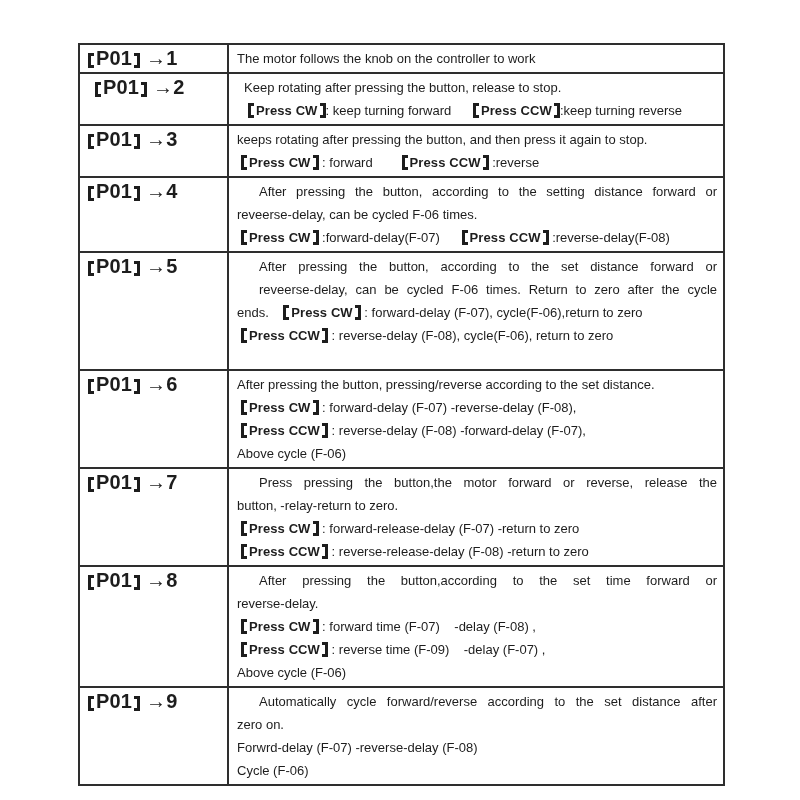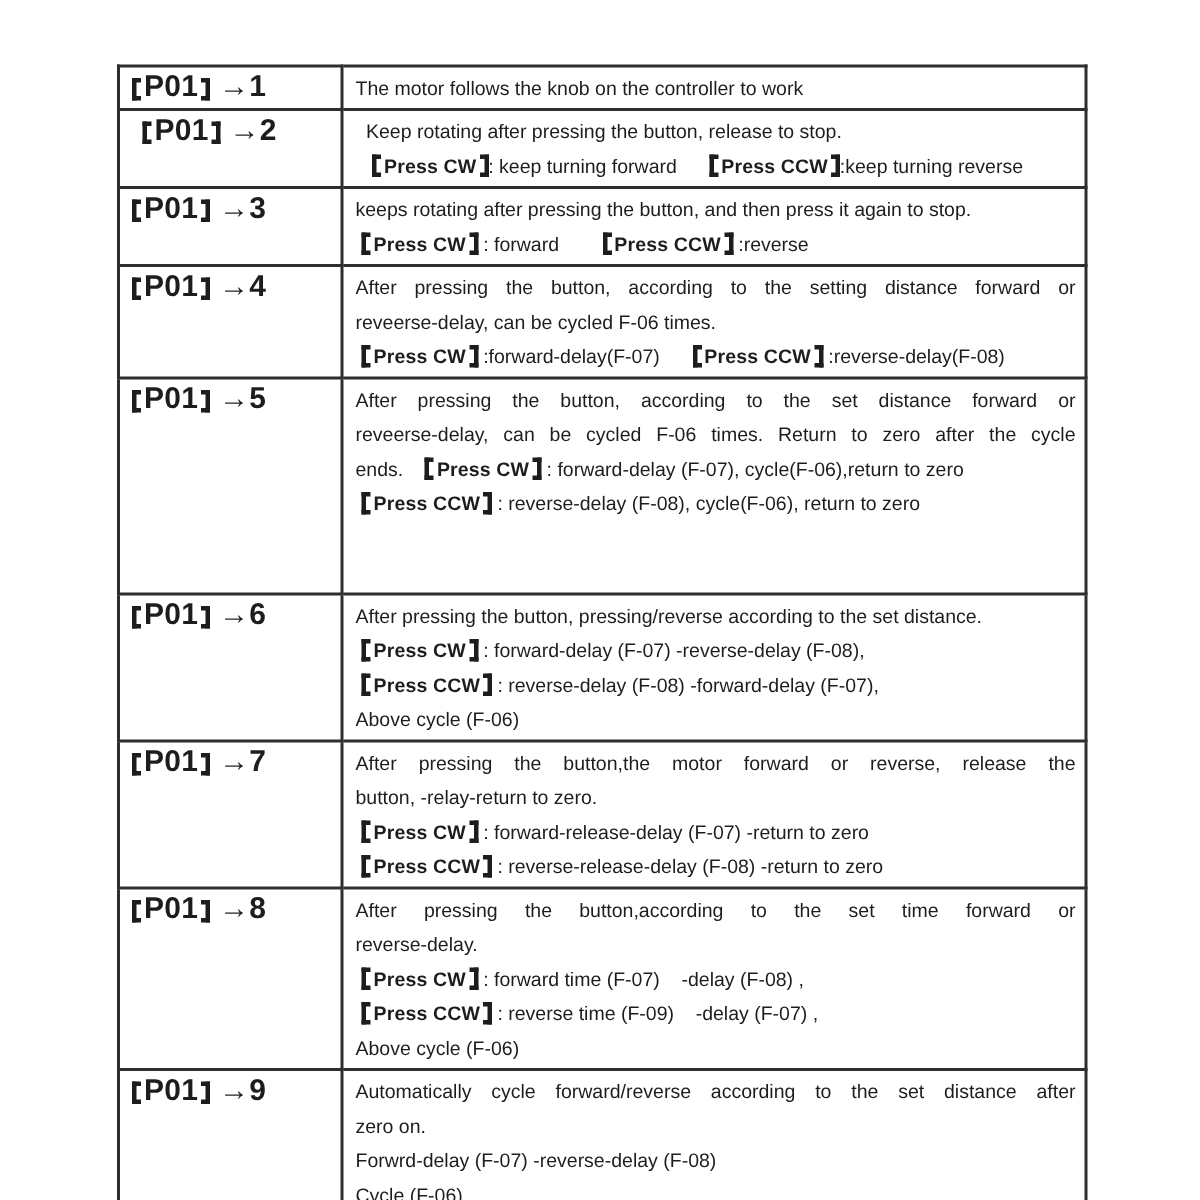--- a/index.html
+++ b/index.html
@@ -15,33 +15,33 @@
   .param-table td {
     border:2px solid #2e2e2e; vertical-align:top; box-sizing:border-box;
     padding:2px 6px 2px 8px;
   }
   .param-cell {
     width:149px; font-weight:bold; font-size:20px; white-space:pre-wrap;
     padding-left:11px; padding-top:3px; letter-spacing:0.2px;
   }
   .desc-cell { font-size:13px; }
   .desc-line { line-height:23px; white-space:pre-wrap; }
-  .desc-line.justify { white-space:normal; text-align:justify; text-align-last:justify; -moz-text-align-last:justify; }
+  .desc-line.justify { white-space:normal; text-align:justify; text-align-last:justify;margin-left:22px; -moz-text-align-last:justify; }
   .desc-line.indent { padding-left:4px; }
   .desc-line b { font-weight:bold; letter-spacing:0.1px; }
   
   .lb,.rb { display:inline-block; width:6px; height:15px; box-sizing:border-box; vertical-align:-2.5px; }
   .lb { border-left:3px solid currentColor; border-top:3px solid currentColor; border-bottom:3px solid currentColor; margin-right:2px; }
   .rb { border-right:3px solid currentColor; border-top:3px solid currentColor; border-bottom:3px solid currentColor; margin-left:2px; }
   
   .param-table tr:nth-child(1) td { height:25px; }
   .param-table tr:nth-child(2) td { height:48px;padding-left:15px; }
   .param-table tr:nth-child(3) td { height:47px; }
   .param-table tr:nth-child(4) td { height:73px; }
-  .param-table tr:nth-child(5) td { height:144px; }
+  .param-table tr:nth-child(5) td { height:118px; }
   .param-table tr:nth-child(6) td { height:96px;margin-left:44px; }
   .param-table tr:nth-child(7) td { height:96px; }
   .param-table tr:nth-child(8) td { height:117px; }
   .param-table tr:nth-child(9) td { height:96px; }
 </style>
 </head>
 <body>
 
 <div class="page">
   <table class="param-table">
@@ -88,21 +88,21 @@
           <td class="desc-cell">
             <div class="desc-line"><span>After pressing the button, pressing/reverse according to the set distance.</span></div>
             <div class="desc-line indent"><b><span class="lb"></span>Press CW<span class="rb"></span></b><span> : forward-delay (F-07) -reverse-delay (F-08),</span></div>
             <div class="desc-line indent"><b><span class="lb"></span>Press CCW<span class="rb"></span></b><span> : reverse-delay (F-08) -forward-delay (F-07),</span></div>
             <div class="desc-line"><span>Above cycle (F-06)</span></div>
           </td>
         </tr>
         <tr>
           <td class="param-cell"><span class="lb"></span>P01<span class="rb"></span> →7</td>
           <td class="desc-cell">
-            <div class="desc-line justify"><span>After pressing the button,the motor forward or reverse, release the</span></div>
+            <div class="desc-line justify"><span>Press pressing the button,the motor forward or reverse, release the</span></div>
             <div class="desc-line"><span>button, -relay-return to zero.</span></div>
             <div class="desc-line indent"><b><span class="lb"></span>Press CW<span class="rb"></span></b><span> : forward-release-delay (F-07) -return to zero</span></div>
             <div class="desc-line indent"><b><span class="lb"></span>Press CCW<span class="rb"></span></b><span> : reverse-release-delay (F-08) -return to zero</span></div>
           </td>
         </tr>
         <tr>
           <td class="param-cell"><span class="lb"></span>P01<span class="rb"></span> →8</td>
           <td class="desc-cell">
             <div class="desc-line justify"><span>After pressing the button,according to the set time forward or</span></div>
             <div class="desc-line"><span>reverse-delay.</span></div>

